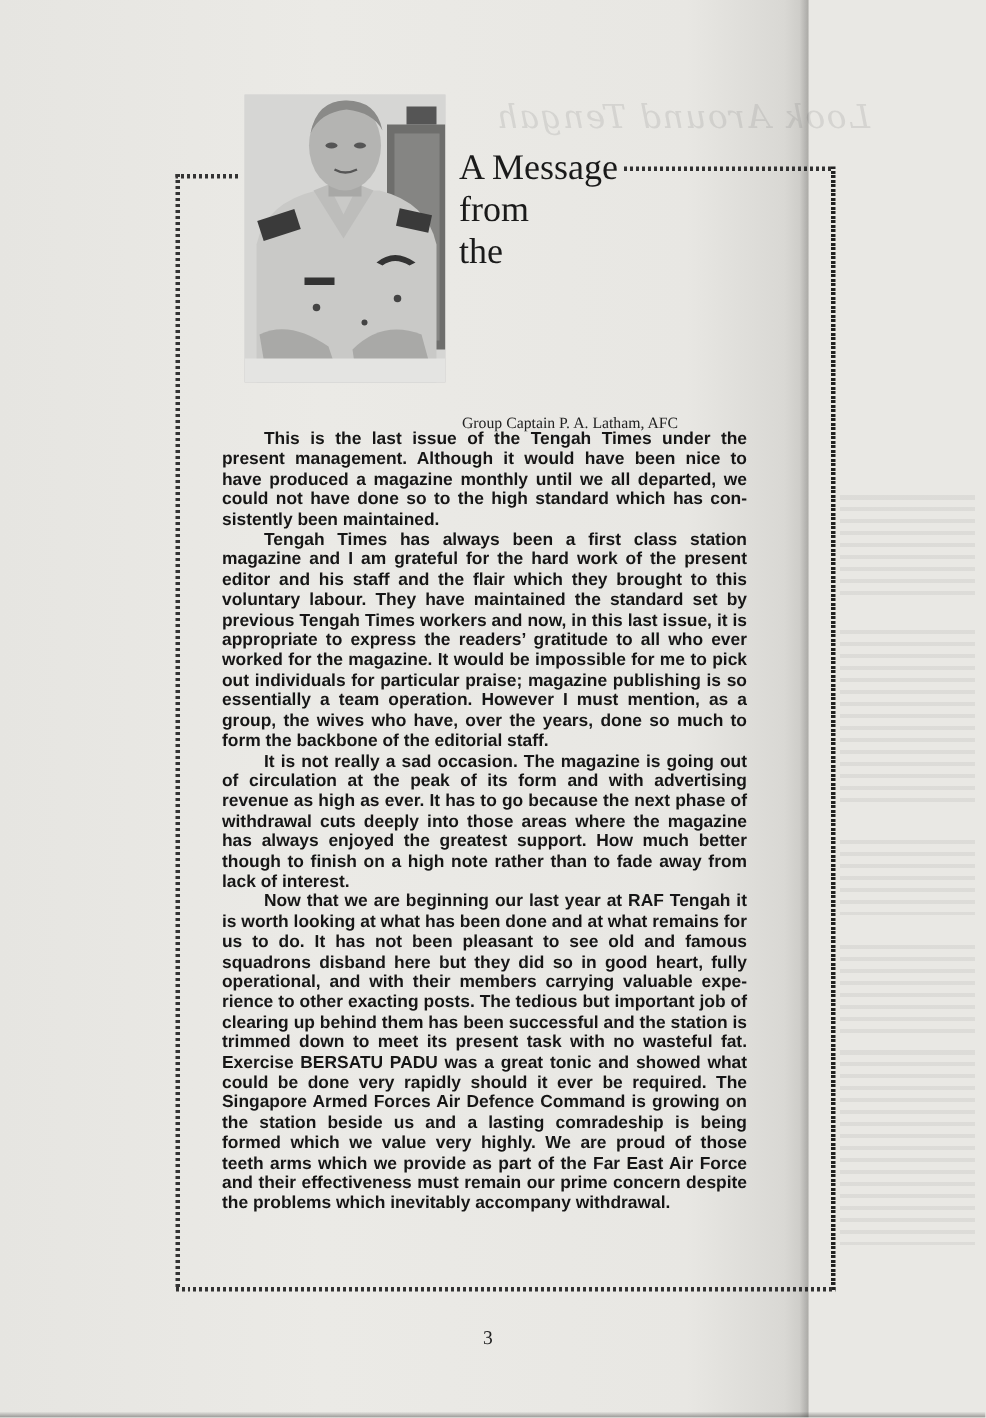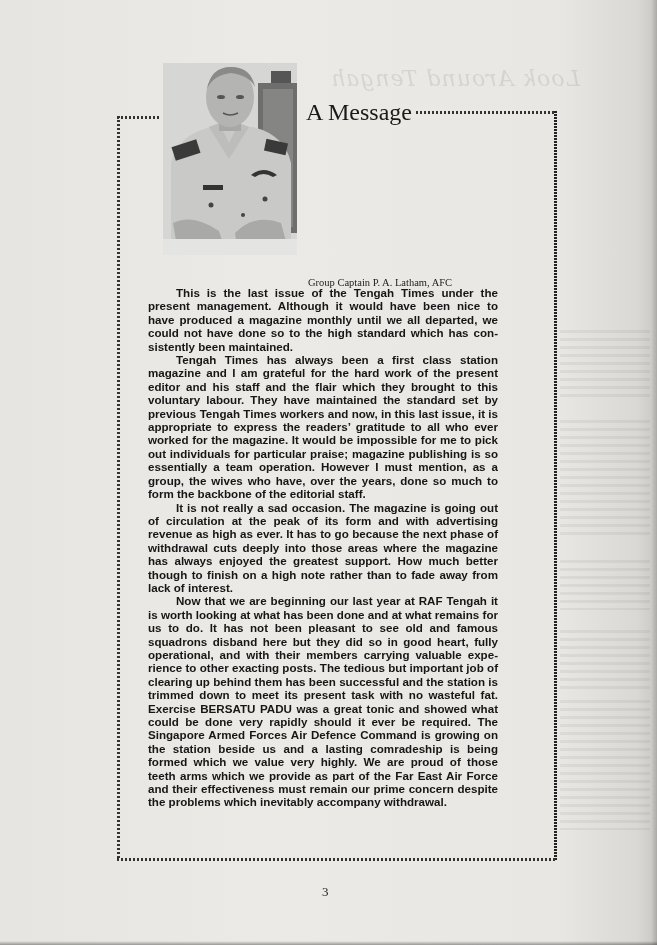--- a/index.html
+++ b/index.html
@@ -10,21 +10,21 @@
     width: 657px;
     height: 945px;
     position: relative;
     overflow: hidden;
     background: #e9e8e4;
     font-family: "Liberation Sans", sans-serif;
   }
   .page {
     position: absolute;
     left: 0; top: 0;
-    width: 657px; height: 945px;
+    width: 539px; height: 945px;
     background: linear-gradient(90deg, #e6e5e1 0%, #ebeae6 40%, #e8e7e3 85%, #d9d8d4 97%, #c8c7c3 100%);
   }
   .page-shadow-right {
     position: absolute;
     right: 0; top: 0;
     width: 6px; height: 945px;
     background: linear-gradient(90deg, rgba(0,0,0,0) 0%, rgba(0,0,0,0.15) 100%);
   }
   .page-bottom-edge {
     position: absolute;
@@ -189,20 +189,22 @@
 
       <path d="M10 160 Q30 150 56 168 L60 180 L14 184 Z" fill="#a9a9a7"></path>
       <path d="M72 170 Q92 150 118 160 L124 182 L74 184 Z" fill="#a9a9a7"></path>
 
       <rect x="0" y="176" width="134" height="16" fill="#e4e4e2"></rect>
     </svg>
   </div>
 
   <h1 class="title">
     <span>A Message</span>
+    <span>from</span>
+    <span>the</span>
   </h1>
 
   <p class="byline">Group Captain P. A. Latham, AFC</p>
 
   <div class="body-text">
     <p>This is the last issue of the Tengah Times under the present management. Although it would have been nice to have produced a magazine monthly until we all departed, we could not have done so to the high standard which has con­sistently been maintained.</p>
     <p>Tengah Times has always been a first class station magazine and I am grateful for the hard work of the present editor and his staff and the flair which they brought to this voluntary labour. They have maintained the standard set by previous Tengah Times workers and now, in this last issue, it is appropriate to express the readers’ gratitude to all who ever worked for the magazine. It would be impossible for me to pick out individuals for particular praise; magazine publish­ing is so essentially a team operation. However I must men­tion, as a group, the wives who have, over the years, done so much to form the backbone of the editorial staff.</p>
     <p>It is not really a sad occasion. The magazine is going out of circulation at the peak of its form and with advertising revenue as high as ever. It has to go because the next phase of withdrawal cuts deeply into those areas where the magazine has always enjoyed the greatest support. How much better though to finish on a high note rather than to fade away from lack of interest.</p>
     <p>Now that we are beginning our last year at RAF Tengah it is worth looking at what has been done and at what remains for us to do. It has not been pleasant to see old and famous squadrons disband here but they did so in good heart, fully operational, and with their members carrying valuable expe­rience to other exacting posts. The tedious but important job of clearing up behind them has been successful and the station is trimmed down to meet its present task with no wasteful fat. Exercise BERSATU PADU was a great tonic and showed what could be done very rapidly should it ever be required. The Singapore Armed Forces Air Defence Com­mand is growing on the station beside us and a lasting com­radeship is being formed which we value very highly. We are proud of those teeth arms which we provide as part of the Far East Air Force and their effectiveness must remain our prime concern despite the problems which inevitably accompany withdrawal.</p>
   </div>

